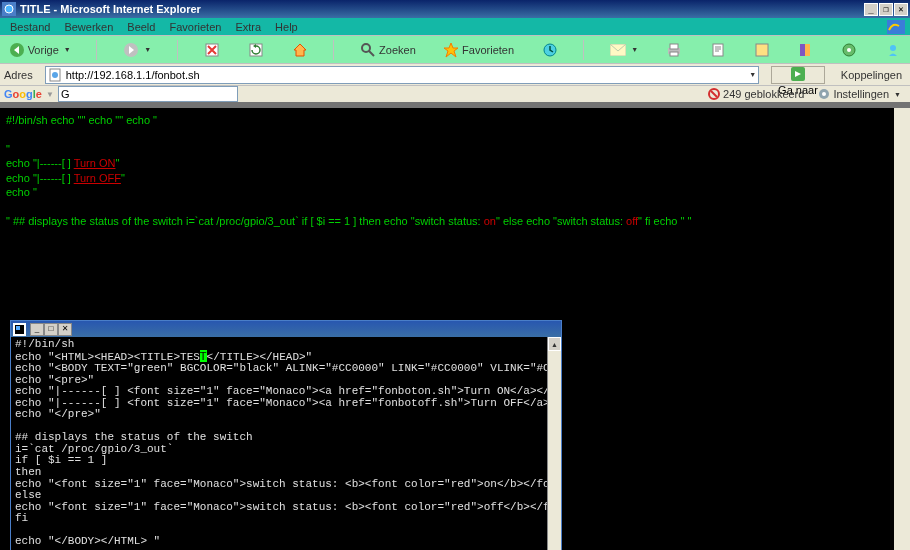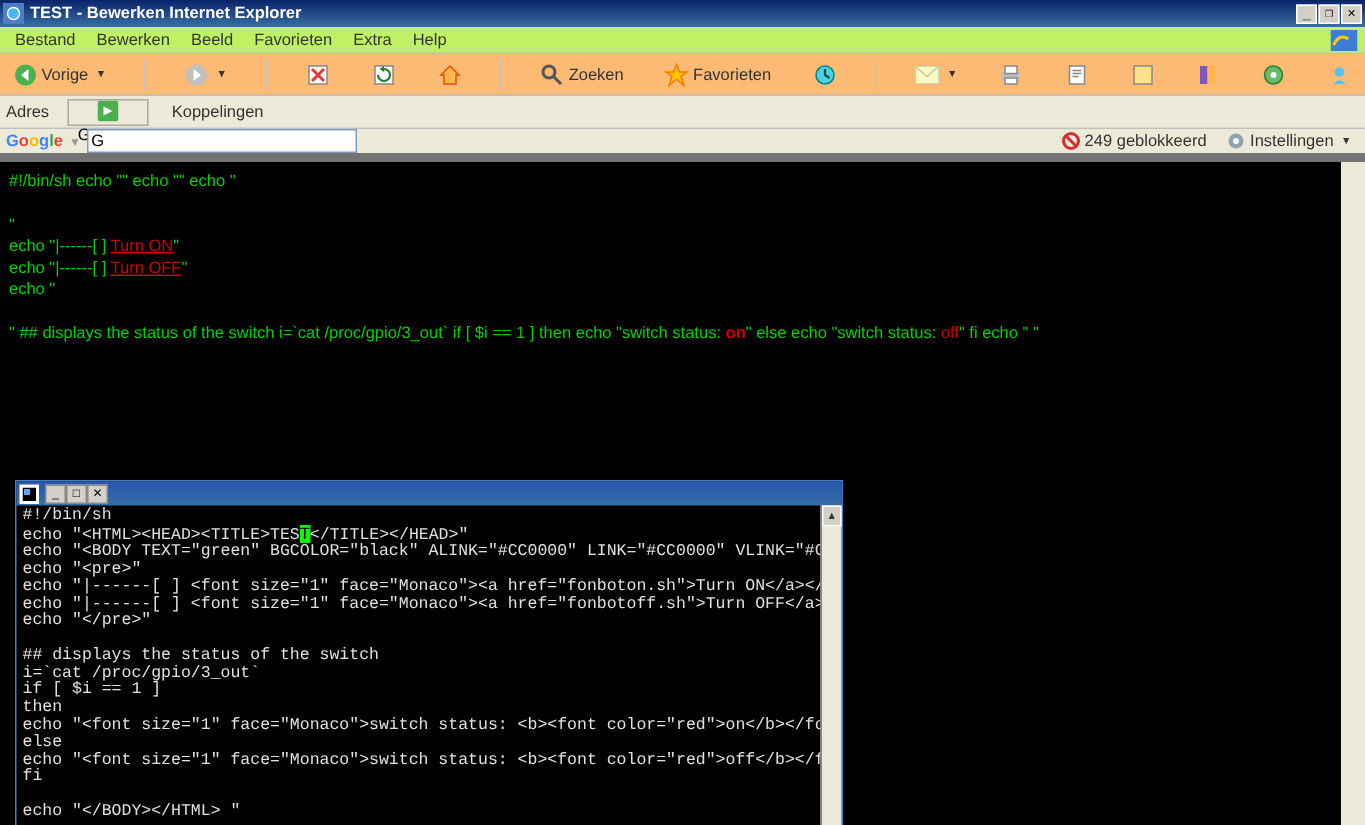--- a/index.html
+++ b/index.html
@@ -2,24 +2,24 @@
 <html><head>
 <meta charset="utf-8">
 <style>
 * { margin: 0; padding: 0; box-sizing: border-box; font-family: Tahoma, sans-serif; font-size: 11px; }
 body { width: 910px; height: 550px; overflow: hidden; background: #000; }
 .titlebar { height: 18px; background: linear-gradient(#0a246a, #3a6ea5); color: #fff; display: flex; align-items: center; padding: 0 2px; }
 .titlebar .icon-slot { width: 14px; height: 14px; background: #4a7ec8; margin-right: 4px; display: flex; align-items: center; justify-content: center; font-size: 9px; }
 .titlebar .title-text { flex: 1; font-weight: bold; }
 .titlebar .winbtns { display: flex; gap: 1px; }
 .titlebar .winbtn { width: 14px; height: 13px; background: #d4d0c8; border: 1px solid #fff; color: #000; display: flex; align-items: center; justify-content: center; font-size: 9px; line-height: 1; cursor: pointer; font-family: monospace; }
-.menubar { height: 18px; background: #bef264; display: flex; align-items: center; padding: 0 4px; gap: 2px; border-bottom: 1px solid #c0c0c0; position: relative; }
+.menubar { height: 18px; background: #14b8a6; display: flex; align-items: center; padding: 0 4px; gap: 2px; border-bottom: 1px solid #c0c0c0; position: relative; }
 .menubar .menu-item { padding: 1px 6px; color: #333; cursor: pointer; }
 .menubar .logo-ie { position: absolute; right: 2px; top: 0; width: 24px; height: 18px; display: flex; align-items: center; justify-content: center; }
-.toolbar { height: 28px; background: #fdba74; display: flex; align-items: center; padding: 2px 4px; gap: 18px; border-bottom: 1px solid #c0c0c0; }
+.toolbar { height: 28px; background: #86efac; display: flex; align-items: center; padding: 2px 4px; gap: 18px; border-bottom: 1px solid #c0c0c0; }
 .tbtn { height: 22px; min-width: 22px; display: flex; align-items: center; justify-content: center; padding: 0 4px; gap: 3px; cursor: pointer; border: 1px solid transparent; }
 .tbtn .ico { width: 16px; height: 16px; display: flex; align-items: center; justify-content: center; }
 .tbtn .lbl { color: #333; }
 .sep { width: 1px; height: 20px; background: #c0c0c0; margin: 0 3px; }
 .dropdown-arrow { font-size: 7px; color: #333; margin-left: 2px; }
 .addrbar { height: 22px; background: #ece9d8; display: flex; align-items: center; padding: 2px 4px; gap: 12px; border-bottom: 1px solid #c0c0c0; }
 .addrbar .lbl { color: #333; }
 .addrbar .url-box { flex: 1; height: 18px; background: #fff; border: 1px solid #7f9db9; display: flex; align-items: center; padding: 0 2px; }
 .addrbar .url-box input { flex: 1; border: none; outline: none; font-size: 11px; padding: 0 4px; background: transparent; }
 .addrbar .gobtn { height: 18px; padding: 0 6px; background: #ece9d8; border: 1px solid #aca899; display: flex; align-items: center; gap: 3px; cursor: pointer; flex-direction: column; }
@@ -49,21 +49,21 @@
 </style>
 </head>
 <body>
 
 <div class="titlebar">
   <span class="icon-slot">
       <svg width="10" height="10" viewBox="0 0 10 10">
         <circle cx="5" cy="5" r="4" fill="#4cb4ff" stroke="#fff" stroke-width="1"></circle>
       </svg>
     </span>
-  <span class="title-text">TEST - Bewerken Internet Explorer</span>
+  <span class="title-text">TITLE - Microsoft Internet Explorer</span>
   <div class="winbtns">
     <div class="winbtn">_</div>
     <div class="winbtn">❐</div>
     <div class="winbtn">✕</div>
   </div>
 </div>
 
 <div class="menubar">
   <span class="menu-item">Bestand</span>
   <span class="menu-item">Bewerken</span>
@@ -206,20 +206,30 @@
         <svg width="14" height="14" viewBox="0 0 14 14">
           <circle cx="7" cy="5" r="3" fill="#4fc3f7"></circle>
           <path d="M3 13 Q7 8 11 13" fill="#4fc3f7"></path>
         </svg>
       </span>
     </div>
 </div>
 
 <div class="addrbar">
   <span class="lbl">Adres</span>
+  <div class="url-box">
+    <span>
+        <svg width="14" height="14" viewBox="0 0 14 14">
+          <rect x="2" y="1" width="10" height="12" fill="#fff" stroke="#888"></rect>
+          <circle cx="7" cy="7" r="3" fill="#5aa5e8"></circle>
+        </svg>
+      </span>
+    <input type="text" value="http://192.168.1.1/fonbot.sh" style="">
+    <span class="dropdown-arrow">▼</span>
+  </div>
   <div class="gobtn">
     <span>
         <svg width="14" height="14" viewBox="0 0 14 14">
           <rect width="14" height="14" fill="#4caf50" rx="2"></rect>
           <path d="M4 4 L10 7 L4 10 Z" fill="#fff"></path>
         </svg>
       </span>
     <span>Ga naar</span>
   </div>
   <span class="koppel">Koppelingen</span>
@@ -252,21 +262,21 @@
 </div>
 
 <div class="page-area">
   <div class="pre-content"><span>#!/bin/sh echo "" echo "" echo "</span>
 
 <span>"</span>
 <span>echo "|------[ ] </span><a href="#">Turn ON</a><span>"</span>
 <span>echo "|------[ ] </span><a href="#">Turn OFF</a><span>"</span>
 <span>echo "</span>
 
-<span>" ## displays the status of the switch i=`cat /proc/gpio/3_out` if [ $i == 1 ] then echo "</span><span style="font-size:9px;"><span>switch status: </span><span style="color:#cc0000;font-weight:bold;margin-top:18px;">on</span></span><span>" else echo "</span><span style="font-size:9px;"><span>switch status: </span><span style="color:#cc0000;font-weight:normal;">off</span></span><span>" fi echo " "</span></div>
+<span>" ## displays the status of the switch i=`cat /proc/gpio/3_out` if [ $i == 1 ] then echo "</span><span style="font-size:9px;"><span>switch status: </span><span style="color:#cc0000;font-weight:normal;margin-top:18px;">on</span></span><span>" else echo "</span><span style="font-size:9px;"><span>switch status: </span><span style="color:#cc0000;font-weight:normal;">off</span></span><span>" fi echo " "</span></div>
 
   <div class="putty-win">
     <div class="putty-title">
       <span class="icon-slot">
           <svg width="9" height="9" viewBox="0 0 9 9">
             <rect width="9" height="9" fill="#000"></rect>
             <rect x="1" y="1" width="4" height="4" fill="#5af"></rect>
           </svg>
         </span>
       <div class="winbtns">

